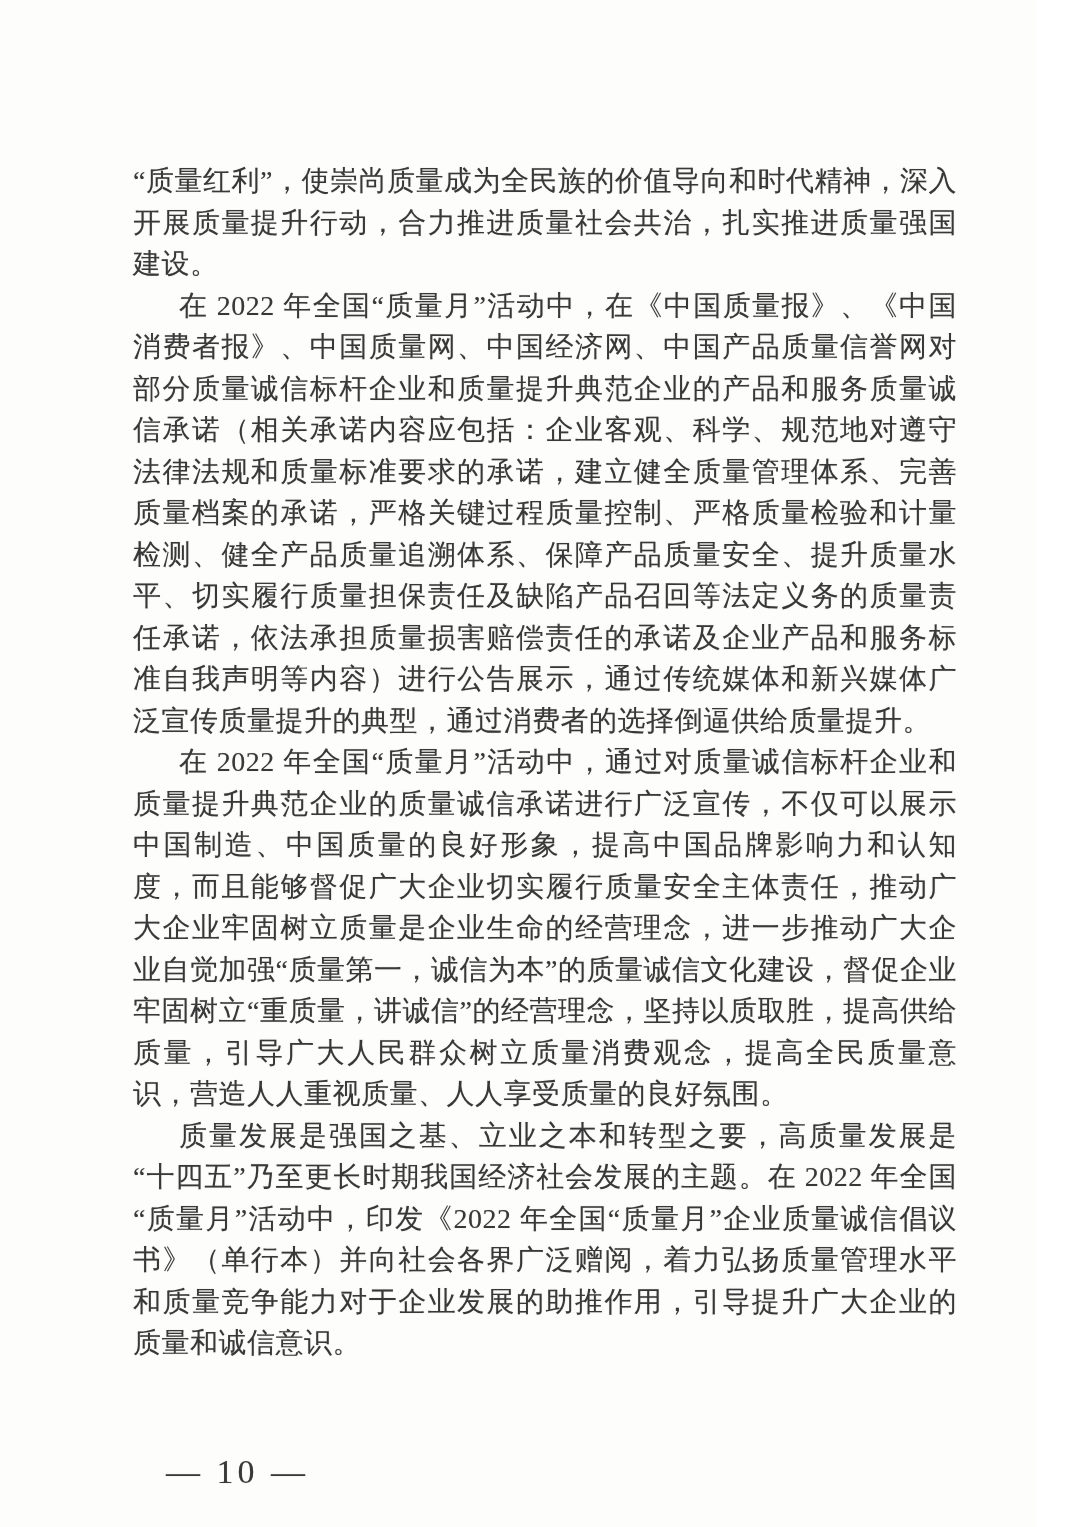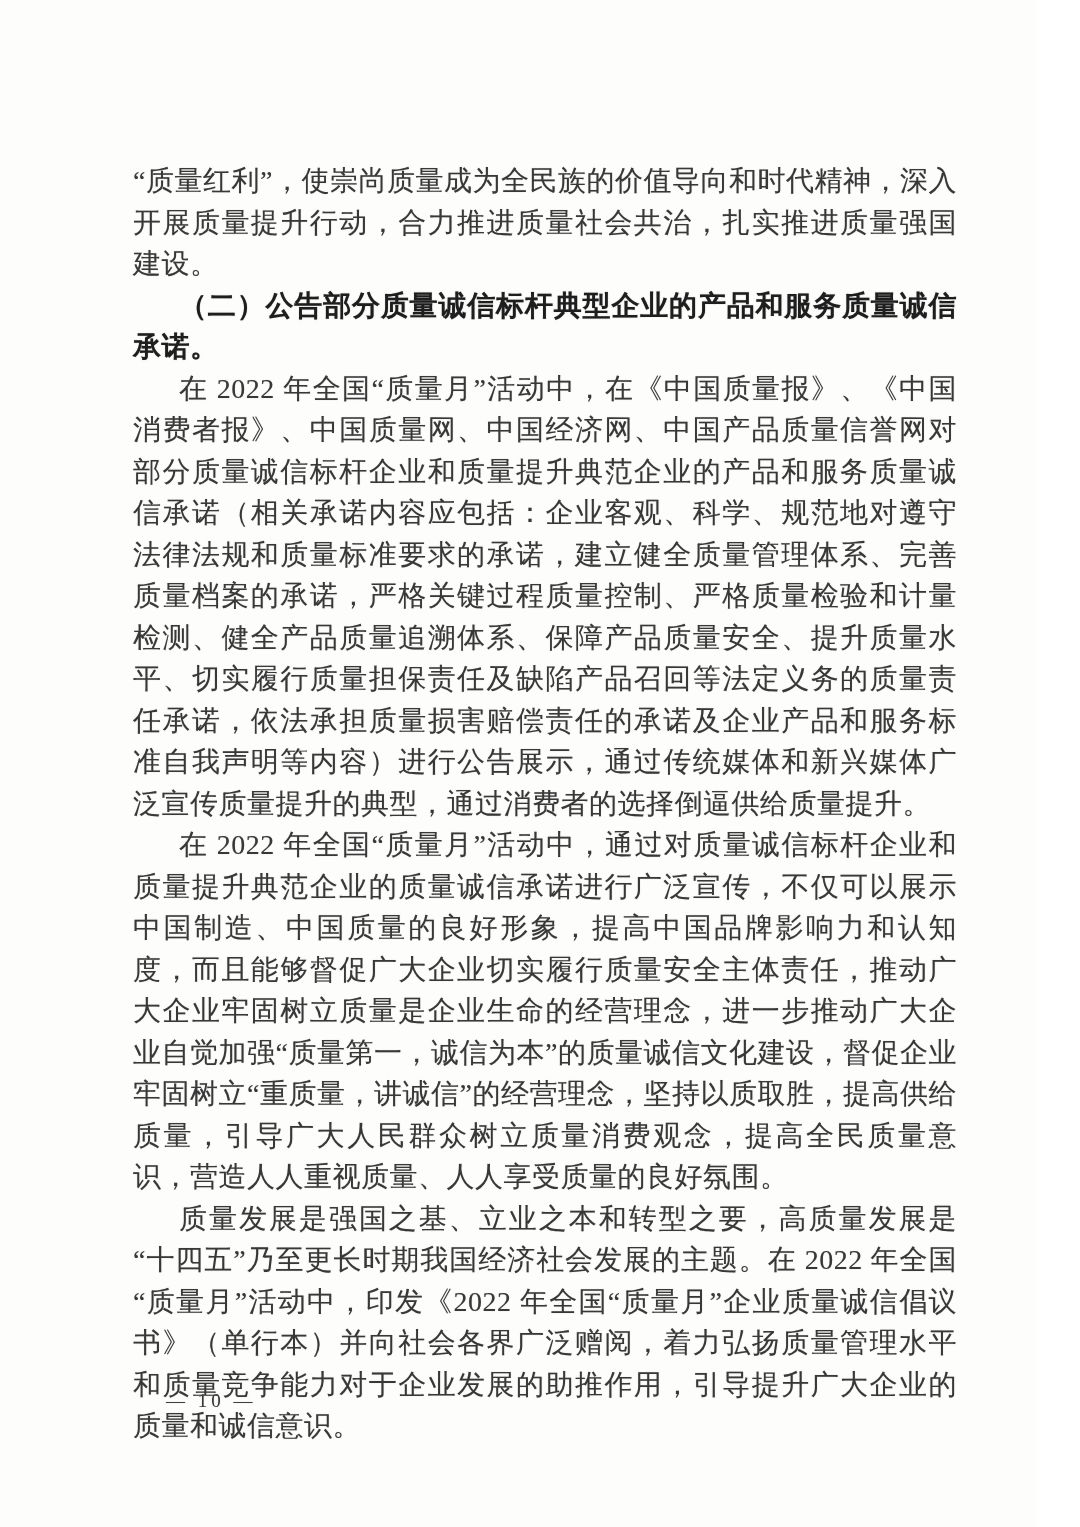--- a/index.html
+++ b/index.html
@@ -41,33 +41,32 @@
     text-indent:46px;
   }
   .doc-body p.heading{
     font-weight:700;
     color:var(--heading-color);
     text-shadow:0 0 1px rgba(30,30,30,0.45);
   }
   .footer{
     position:absolute;
     left:166px;
-    top:1390px;
-    font-size:19px;
+    top:1453px;
+    font-size:34px;
     color:var(--text-color);
     letter-spacing:4px;
     text-shadow:0 0 1px rgba(70,70,70,0.35);
     font-family:"Liberation Serif","DejaVu Serif",serif;
   }
 </style>
 </head>
 <body>
 
 <div class="page">
   <div class="doc-body">
       <p class="body">“质量红利”，使崇尚质量成为全民族的价值导向和时代精神，深入开展质量提升行动，合力推进质量社会共治，扎实推进质量强国建设。</p>
-      <p class="heading indent">（二）公告部分质量诚信标杆典型企业的产品和服务质量诚信承诺。</p>
       <p class="body indent">在 2022 年全国“质量月”活动中，在《中国质量报》、《中国消费者报》、中国质量网、中国经济网、中国产品质量信誉网对部分质量诚信标杆企业和质量提升典范企业的产品和服务质量诚信承诺（相关承诺内容应包括：企业客观、科学、规范地对遵守法律法规和质量标准要求的承诺，建立健全质量管理体系、完善质量档案的承诺，严格关键过程质量控制、严格质量检验和计量检测、健全产品质量追溯体系、保障产品质量安全、提升质量水平、切实履行质量担保责任及缺陷产品召回等法定义务的质量责任承诺，依法承担质量损害赔偿责任的承诺及企业产品和服务标准自我声明等内容）进行公告展示，通过传统媒体和新兴媒体广泛宣传质量提升的典型，通过消费者的选择倒逼供给质量提升。</p>
       <p class="body indent">在 2022 年全国“质量月”活动中，通过对质量诚信标杆企业和质量提升典范企业的质量诚信承诺进行广泛宣传，不仅可以展示中国制造、中国质量的良好形象，提高中国品牌影响力和认知度，而且能够督促广大企业切实履行质量安全主体责任，推动广大企业牢固树立质量是企业生命的经营理念，进一步推动广大企业自觉加强“质量第一，诚信为本”的质量诚信文化建设，督促企业牢固树立“重质量，讲诚信”的经营理念，坚持以质取胜，提高供给质量，引导广大人民群众树立质量消费观念，提高全民质量意识，营造人人重视质量、人人享受质量的良好氛围。</p>
       <p class="body indent">质量发展是强国之基、立业之本和转型之要，高质量发展是“十四五”乃至更长时期我国经济社会发展的主题。在 2022 年全国“质量月”活动中，印发《2022 年全国“质量月”企业质量诚信倡议书》（单行本）并向社会各界广泛赠阅，着力弘扬质量管理水平和质量竞争能力对于企业发展的助推作用，引导提升广大企业的质量和诚信意识。</p>
     </div>
   <div class="footer">— 10 —</div>
 </div>
 
 </body></html>

